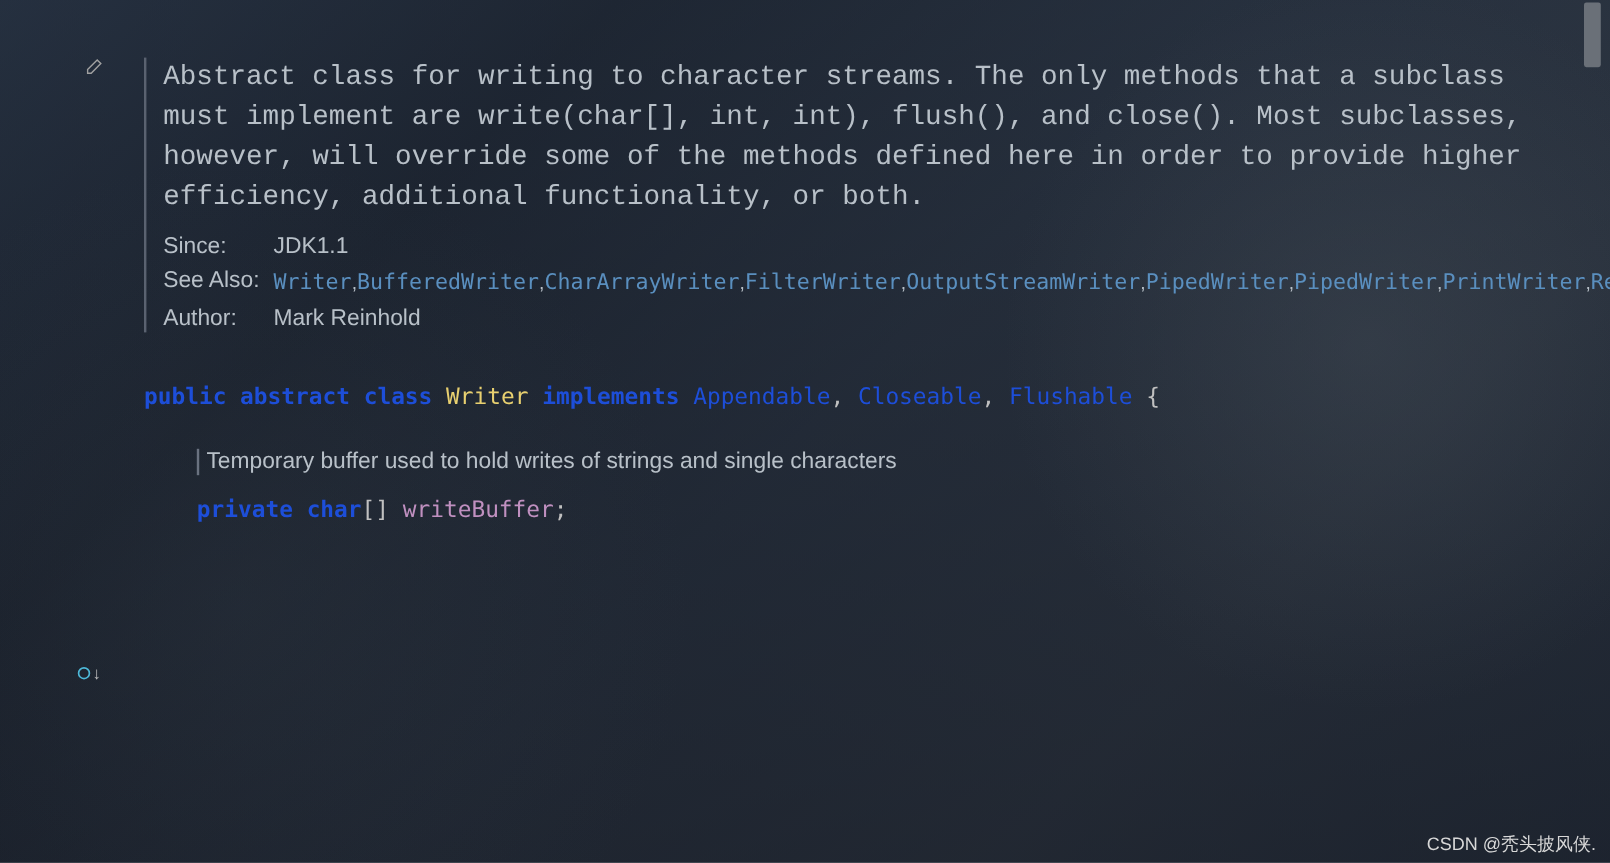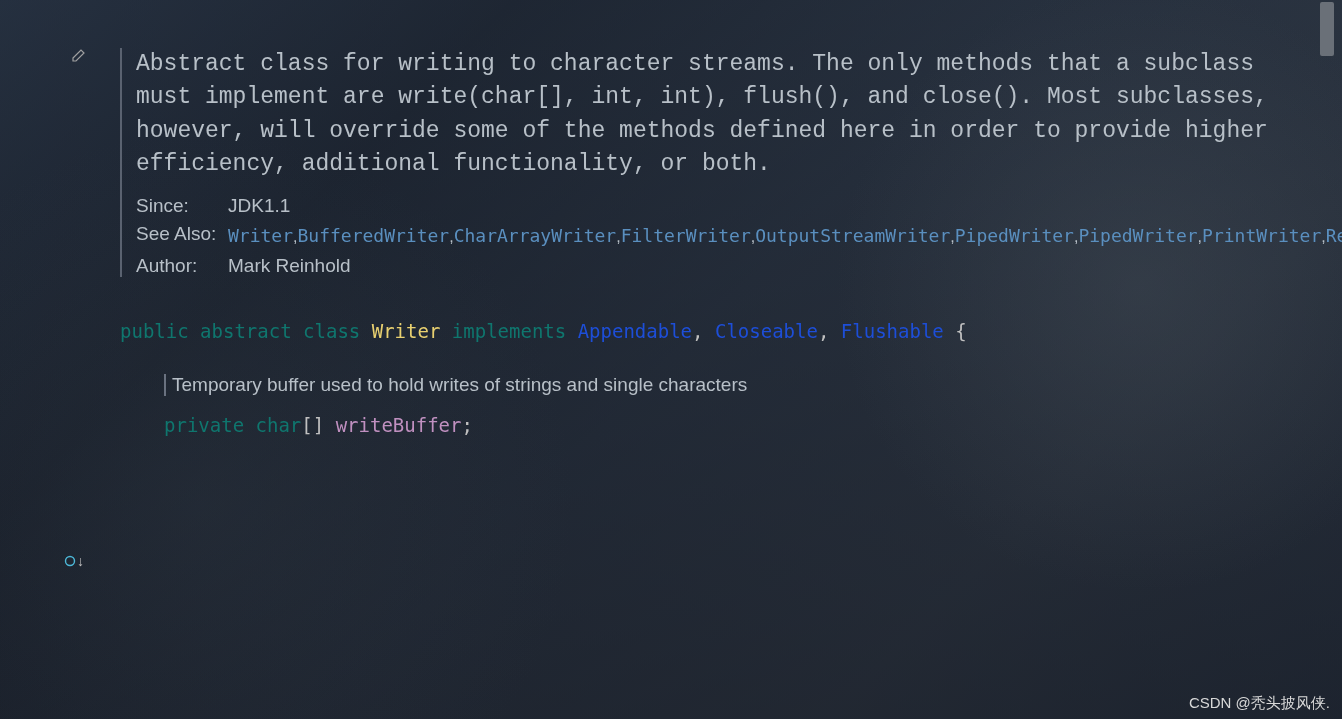--- a/index.html
+++ b/index.html
@@ -92,21 +92,21 @@
 .sep {
   color: #b8c0c8;
 }
 .code-line {
   font-family: "Consolas", "Monaco", monospace;
   font-size: 19px;
   line-height: 1.5;
   white-space: pre;
   margin-top: 10px;
 }
-.kw { color: #0f766e; font-weight: normal; }
+.kw { color: #1d4ed8; font-weight: bold; }
 .cls { color: #e8d070; }
 .type { color: #1d4ed8; }
 .ident { color: #c090c0; }
 .punct { color: #c0c0c0; }
 .inner-doc {
   margin-top: 28px;
   margin-left: 44px;
   border-left: 2px solid #6a7280;
   padding-left: 6px;
 }

